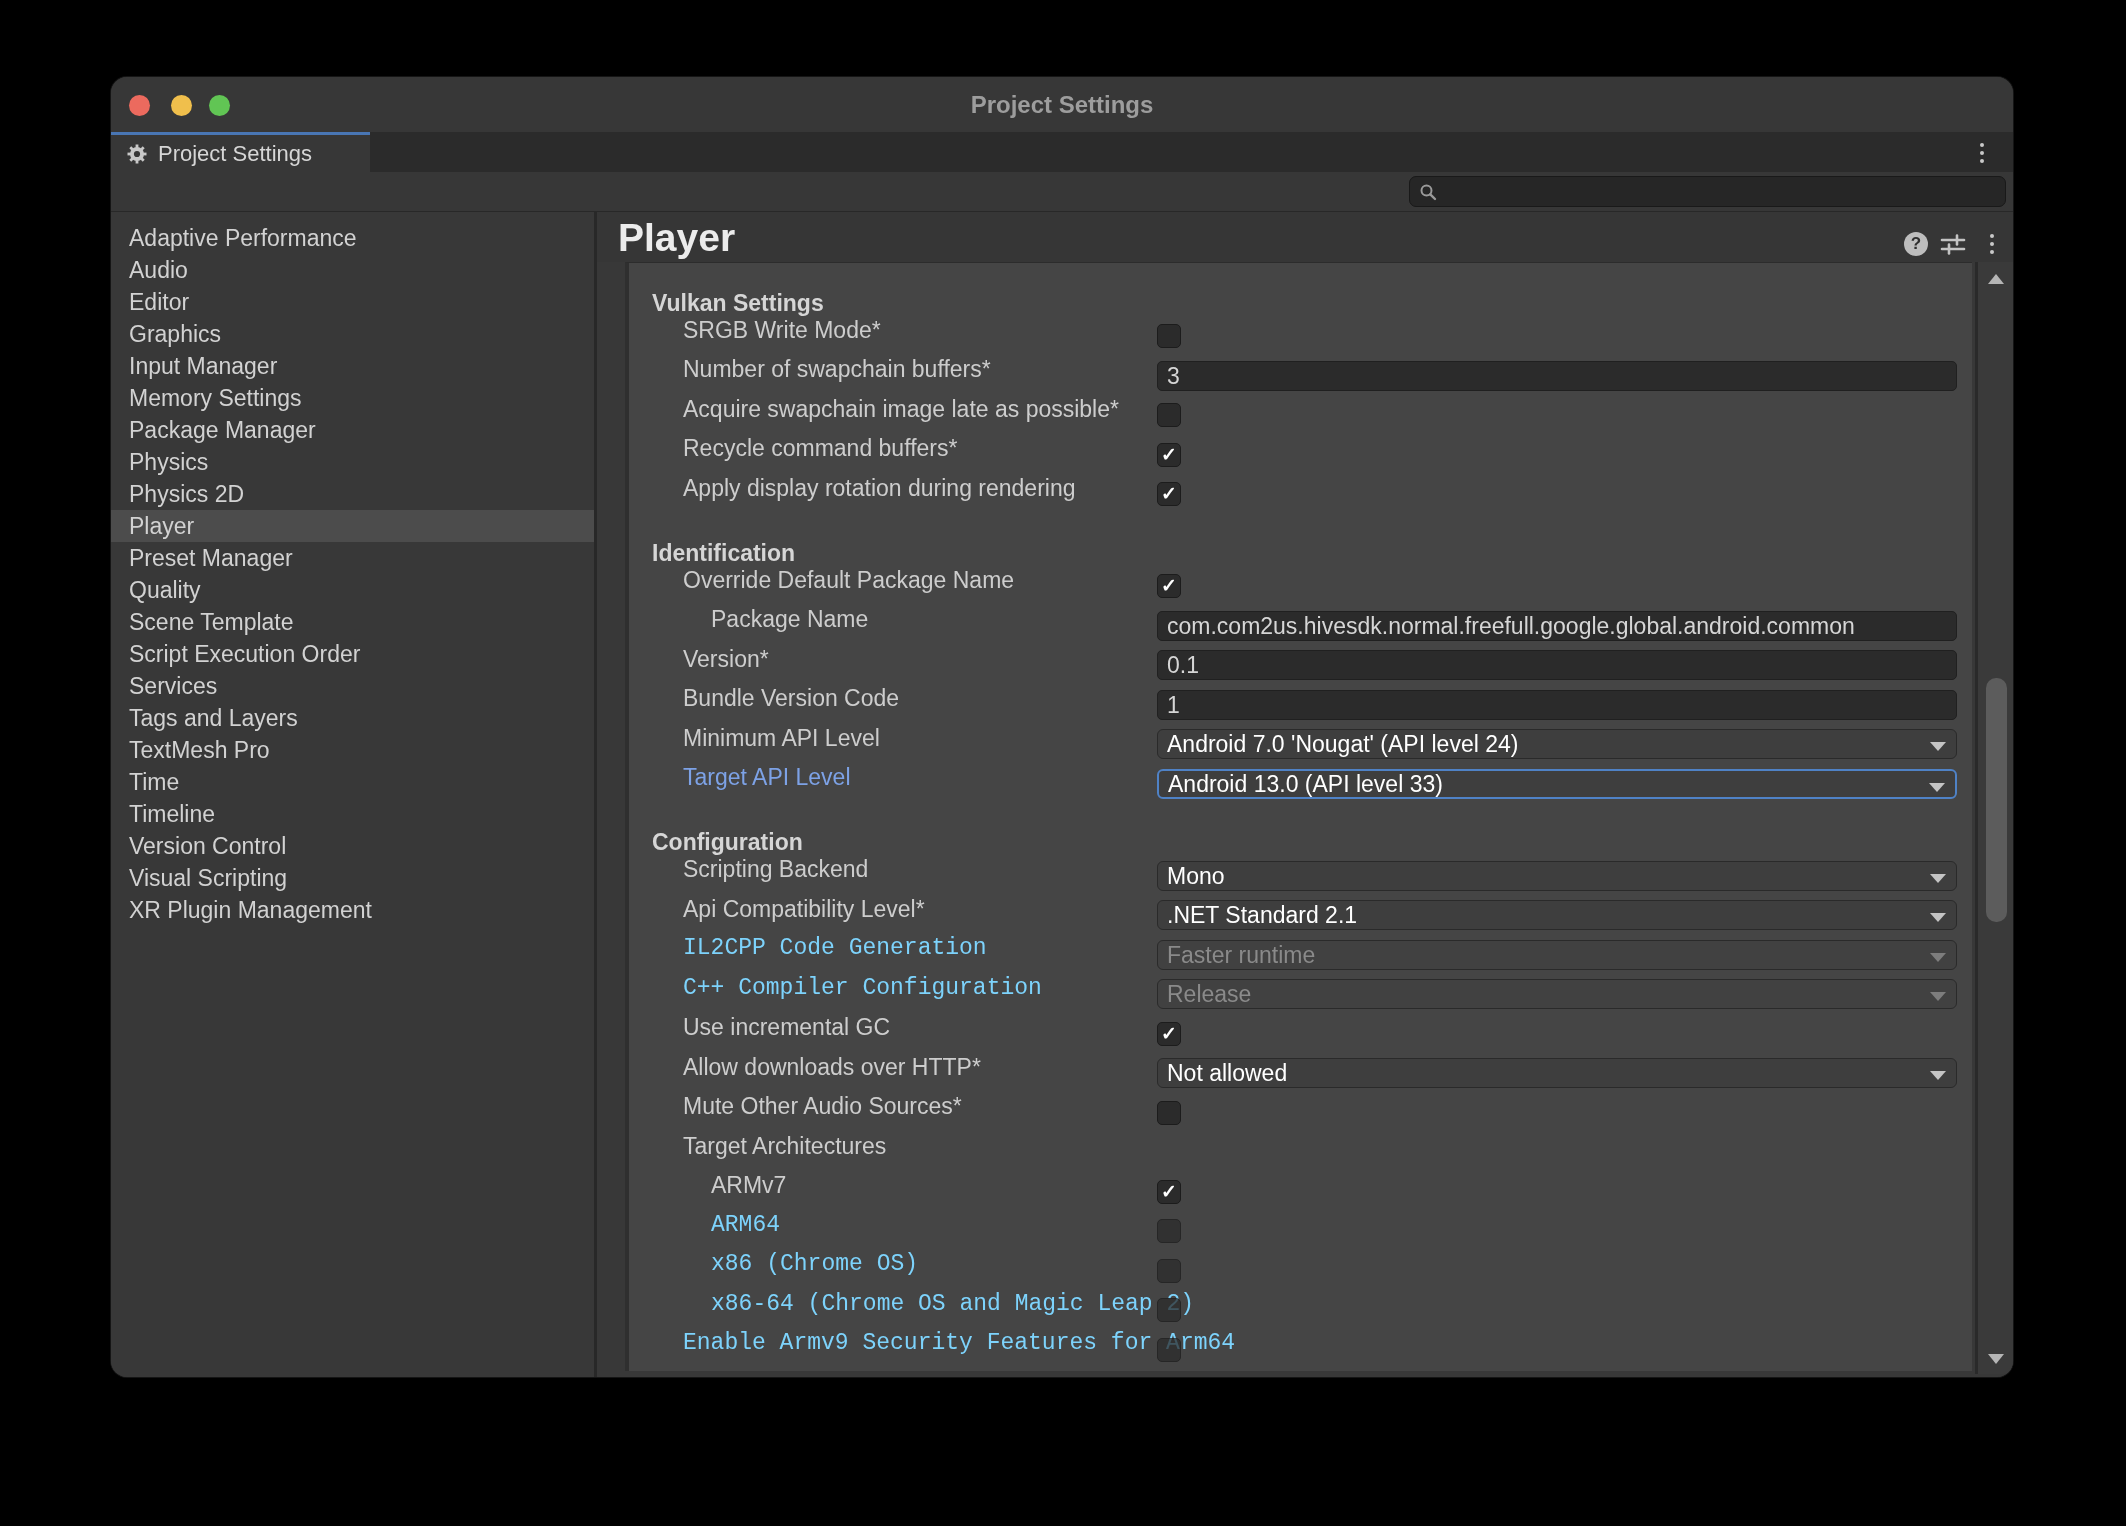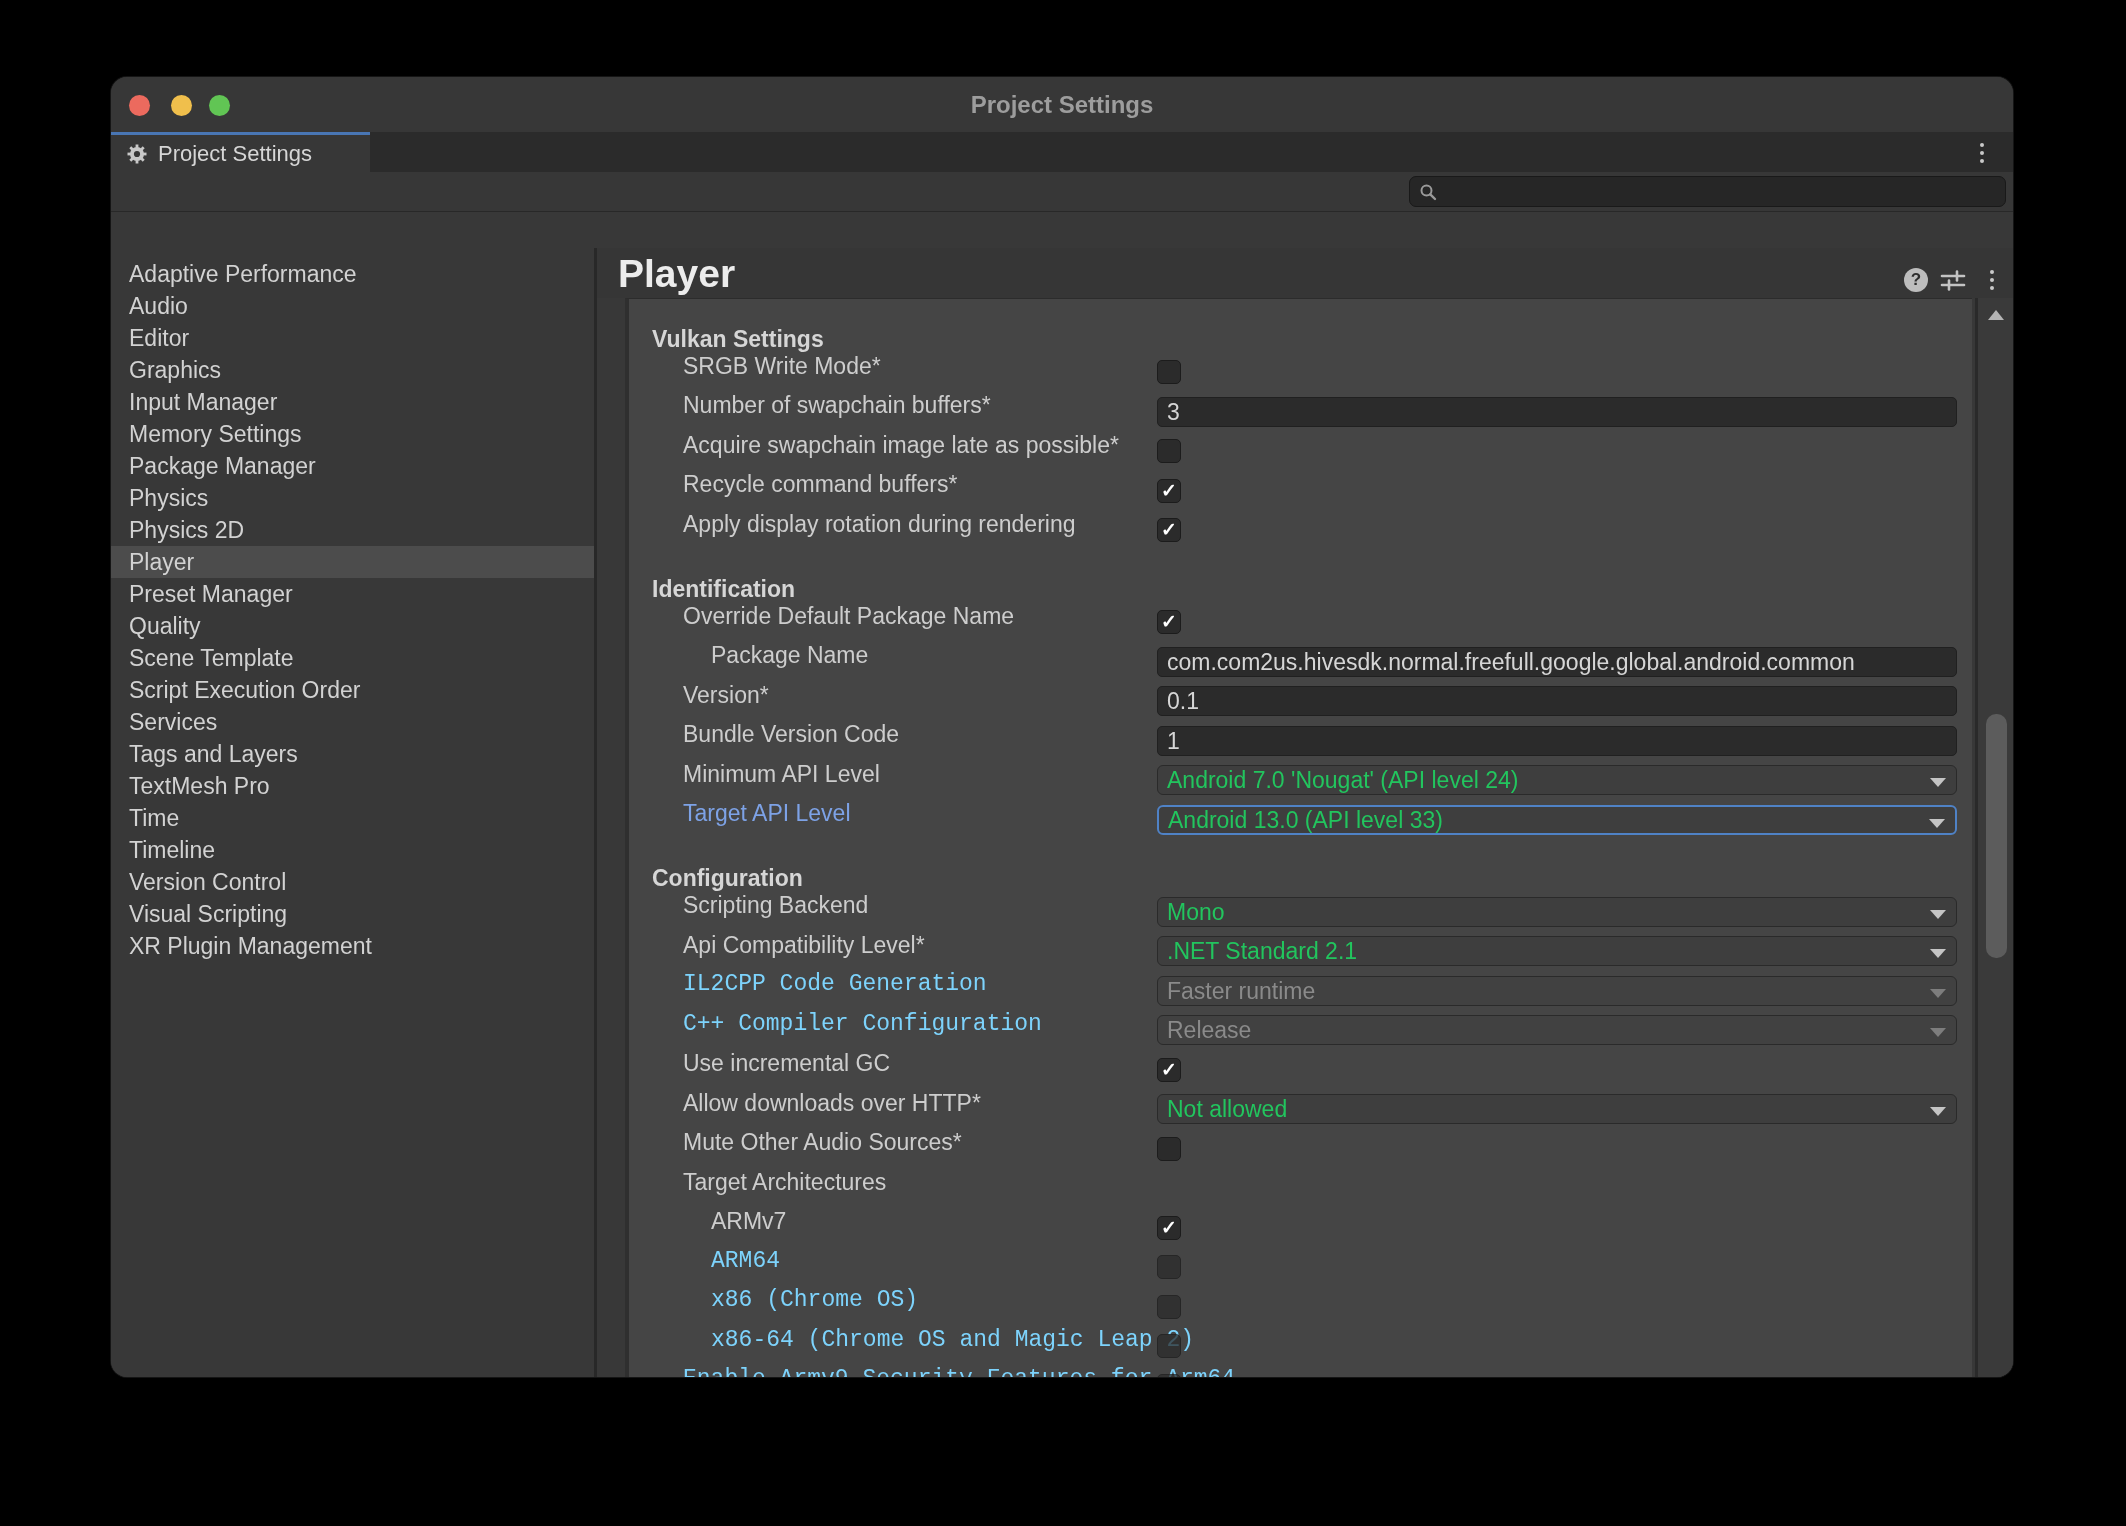--- a/index.html
+++ b/index.html
@@ -26,21 +26,21 @@
   .kebab i{display:block;width:4.5px;height:4.5px;border-radius:50%;background:#c9c9c9;margin:1.8px 0;}
   .tab-kebab{position:absolute;left:1860px;top:8px;width:22px;height:26px;}
 
   
   .searchrow{position:absolute;left:0;top:95px;width:100%;height:40px;background:#373737;
              border-bottom:1px solid #282828;box-sizing:border-box;}
   .searchbox{position:absolute;left:1298px;top:4px;width:597px;height:31px;background:#262626;
              border:1px solid #191919;border-radius:7px;box-sizing:border-box;display:flex;align-items:center;padding-left:9px;}
 
   
-  .body{position:absolute;left:0;top:135px;width:100%;height:1165px;margin-top:36px;}
+  .body{position:absolute;left:0;top:135px;width:100%;height:1165px;}
   .sidebar{position:absolute;left:0;top:0;width:486px;height:1165px;background:#383838;
            border-right:3px solid #282828;box-sizing:border-box;padding-top:10px;}
   .side-item{height:32px;line-height:32px;padding-left:18px;font-size:23px;color:#d2d2d2;white-space:nowrap;}
   .side-item.sel{background:#4c4c4c;}
 
   .content{position:absolute;left:486px;top:0;width:1416px;height:1165px;background:#383838;}
   .panel-header{position:absolute;left:0;top:0;width:100%;height:50px;background:#363636;}
   .panel-title{position:absolute;left:21px;top:0;height:50px;line-height:52px;font-size:39px;font-weight:bold;color:#ececec;margin:0;}
   .help-btn{position:absolute;left:1307px;top:20px;width:24px;height:24px;border-radius:50%;background:#bdbdbd;
             color:#2e2e2e;font-size:17px;font-weight:bold;text-align:center;line-height:24px;}
@@ -58,21 +58,21 @@
   .lab.ind{margin-left:82px;}
   .lab.dis{color:#7dd3fc;font-family:Liberation Mono, monospace;}
   .lab.blue{color:#7da2e6;}
   .ctrl{position:absolute;left:528px;top:50%;transform:translateY(-50%);}
   .cb{width:24px;height:24px;background:#2b2b2b;border:1px solid #1c1c1c;border-radius:5px;box-sizing:border-box;
       text-align:center;line-height:21px;font-size:19px;font-weight:bold;color:#ffffff;}
   .cb.dis{opacity:.75;}
   .tf{width:800px;height:30px;background:#2b2b2b;border:1px solid #202020;border-radius:5px;box-sizing:border-box;
       line-height:28px;padding:0 9px;font-size:23px;color:#d6d6d6;white-space:nowrap;overflow:hidden;}
   .dd{position:relative;width:800px;height:30px;background:#3e3e3e;border:1px solid #2a2a2a;border-radius:6px;
-      box-sizing:border-box;line-height:28px;padding:0 34px 0 9px;font-size:23px;color:#22c55e;white-space:nowrap;overflow:hidden;}
+      box-sizing:border-box;line-height:28px;padding:0 34px 0 9px;font-size:23px;color:#ffffff;white-space:nowrap;overflow:hidden;}
   .dd .dd-arrow{position:absolute;right:10px;top:12px;width:0;height:0;
       border-left:8px solid transparent;border-right:8px solid transparent;border-top:9px solid #c4c4c4;}
   .dd.dis{background:#414141;color:#8a8a8a;}
   .dd.dis .dd-arrow{border-top-color:#7d7d7d;}
   .dd.focus{border:2px solid #4f82c6;line-height:26px;}
 
   
   .vscroll{position:absolute;left:1378px;top:50px;width:38px;height:1112px;background:#3a3a3a;
            border-left:3px solid #2a2a2a;box-sizing:border-box;border-bottom-right-radius:9px;}
   .thumb{position:absolute;left:8px;top:416px;width:21px;height:244px;background:#5c5c5c;border-radius:10px;}

